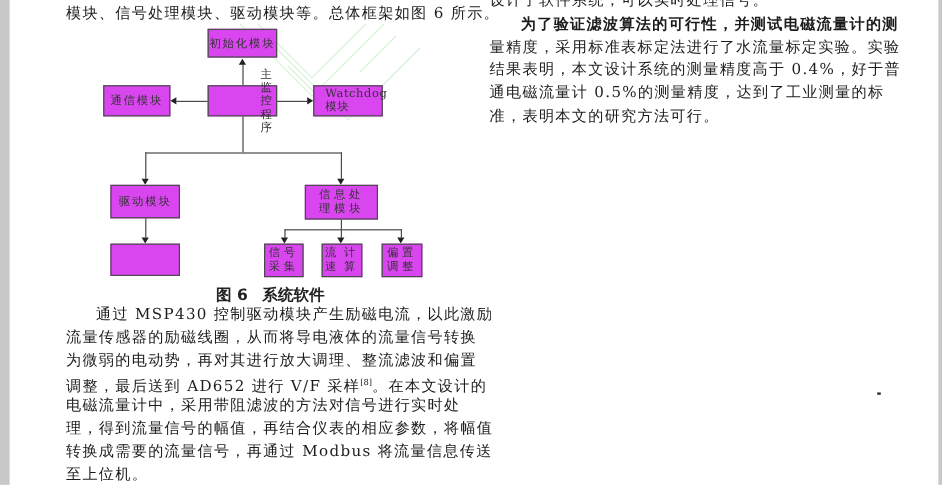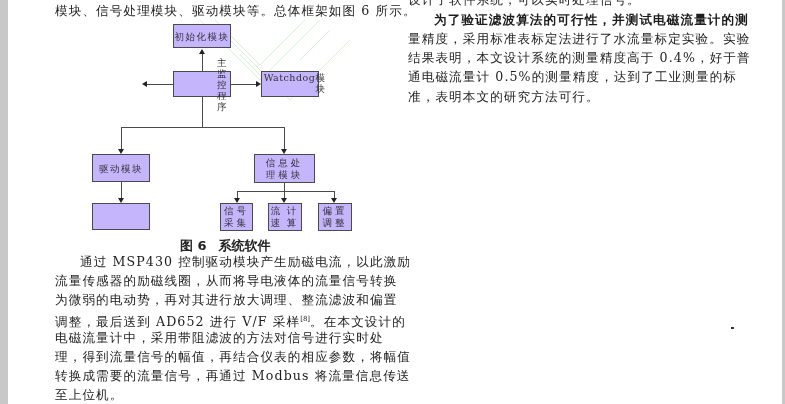--- a/index.html
+++ b/index.html
@@ -13,21 +13,21 @@
   .right-bar { position:absolute; right:0; top:0; width:3px; height:404px; background:#c8c8c8; }
 
   .text-line {
     position:absolute; white-space:nowrap; font-size:12.6px; line-height:14px;
     letter-spacing:1.1px; color:#1c1c1c;
   }
   .text-line sup { font-size:7px; vertical-align:5px; letter-spacing:0; }
 
   .diagram { position:absolute; left:0; top:0; width:400px; height:250px; }
   .box {
-    position:absolute; border:1.2px solid #4a4a4a; background:#c4b5fd;
+    position:absolute; border:1.2px solid #4a4a4a; background:#d946ef;
     box-sizing:border-box; font-size:9.5px; color:#333; letter-spacing:1.5px;
     display:flex; align-items:center; justify-content:center; text-align:center; line-height:11px;
   }
   .box.left-text { justify-content:flex-start; padding-left:9px; text-align:left; letter-spacing:0.5px; }
   .box.vert { font-size:9.5px; letter-spacing:3px; line-height:12px; }
   .line { position:absolute; background:#4a4a4a; }
   .arrow-down { position:absolute; width:0; height:0; border-left:3px solid transparent; border-right:3px solid transparent; border-top:5px solid #222; }
   .arrow-up { position:absolute; width:0; height:0; border-left:3px solid transparent; border-right:3px solid transparent; border-bottom:5px solid #222; }
   .arrow-left { position:absolute; width:0; height:0; border-top:3px solid transparent; border-bottom:3px solid transparent; border-right:5px solid #222; }
   .arrow-right { position:absolute; width:0; height:0; border-top:3px solid transparent; border-bottom:3px solid transparent; border-left:5px solid #222; }
@@ -53,24 +53,25 @@
     <polyline points="240,55 275,90"></polyline>
     <polyline points="300,60 330,30"></polyline>
   </g>
 </svg>
 
 <div class="text-line" style="left:55px; top:4px;">模块、信号处理模块、驱动模块等。总体框架如图 6 所示。</div>
 
 <div class="diagram">
   <div class="box" style="left:173px; top:24px; width:58px; height:24px;">初始化模块</div>
 
+  <div class="box" style="left:86px; top:71px; width:56px; height:26px;">通信模块</div>
 
   <div class="box" style="left:173px; top:71px; width:58px; height:26px;padding-left:41px;">主监控程序</div>
 
-  <div class="box left-text" style="left:261px; top:71px; width:58px; height:26px; flex-direction:row; align-items:flex-start; justify-content:center;">
+  <div class="box left-text" style="left:261px; top:71px; width:58px; height:26px; flex-direction:column; align-items:flex-start; justify-content:center;">
     <span>Watchdog</span>
     <span>模块</span>
   </div>
 
   <div class="line" style="left:202px; top:52px; width:1px; height:19px;"></div>
   <div class="arrow-up" style="left:199px; top:49px;"></div>
   <div class="line" style="left:147px; top:84px; width:26px; height:1px;"></div>
   <div class="arrow-left" style="left:142px; top:81px;"></div>
   <div class="line" style="left:231px; top:84px; width:25px; height:1px;"></div>
   <div class="arrow-right" style="left:256px; top:81px;"></div>

